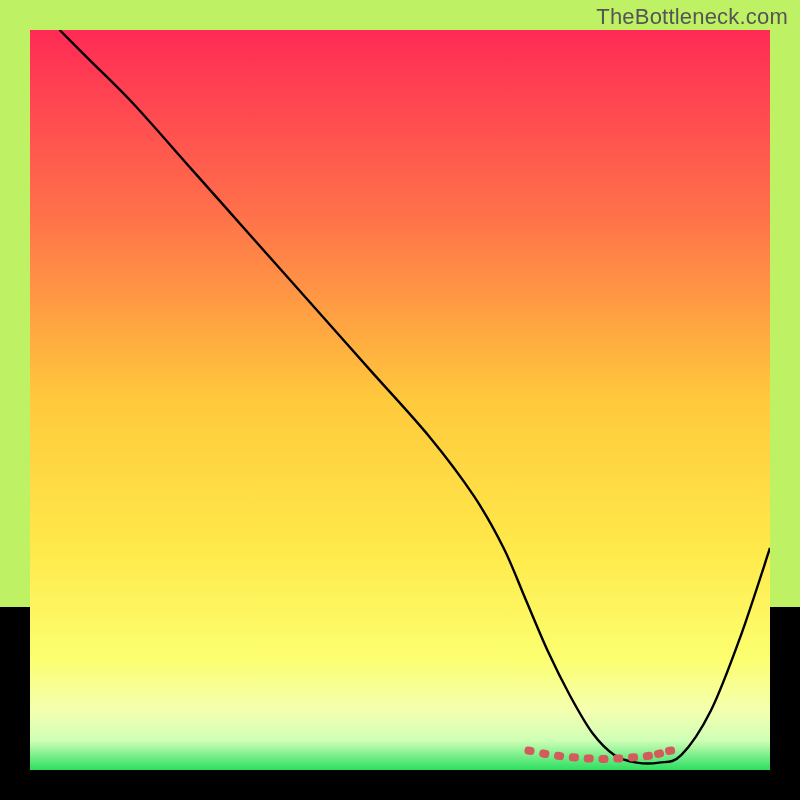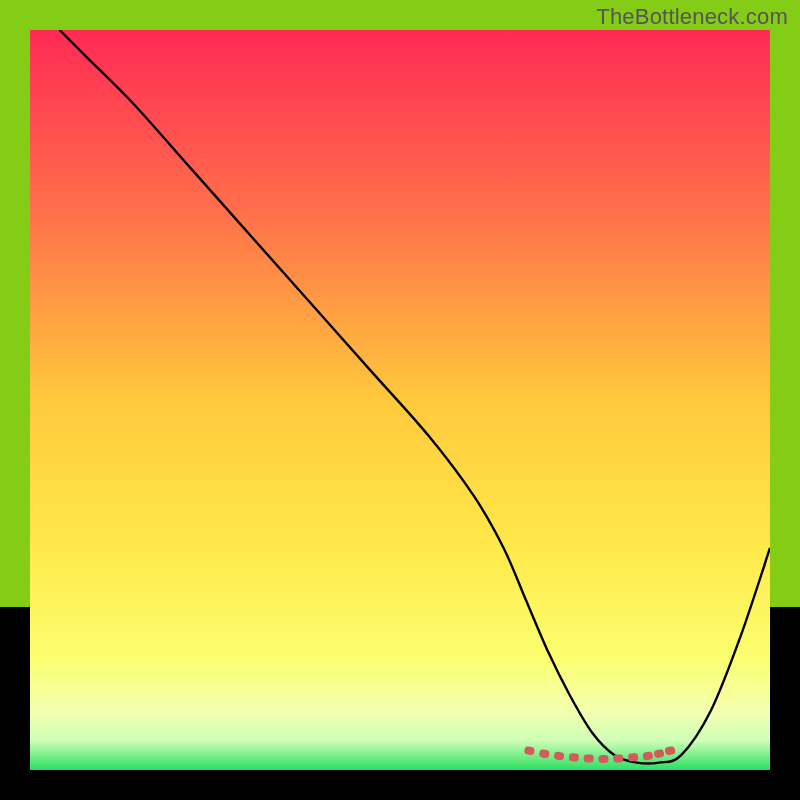--- a/index.html
+++ b/index.html
@@ -8,21 +8,21 @@
     width: 800px;
     height: 800px;
     background: #000;
     overflow: hidden;
     font-family: Arial, Helvetica, sans-serif;
   }
   .outer {
     position: relative;
     width: 800px;
     height: 607px;
-    background: #84cc16;
+    background: #bef264;
   }
   .watermark {
     position: absolute;
     top: 4px;
     right: 12px;
     color: #555;
     font-size: 22px;
     font-weight: 500;
     letter-spacing: 0.2px;
     z-index: 20;

